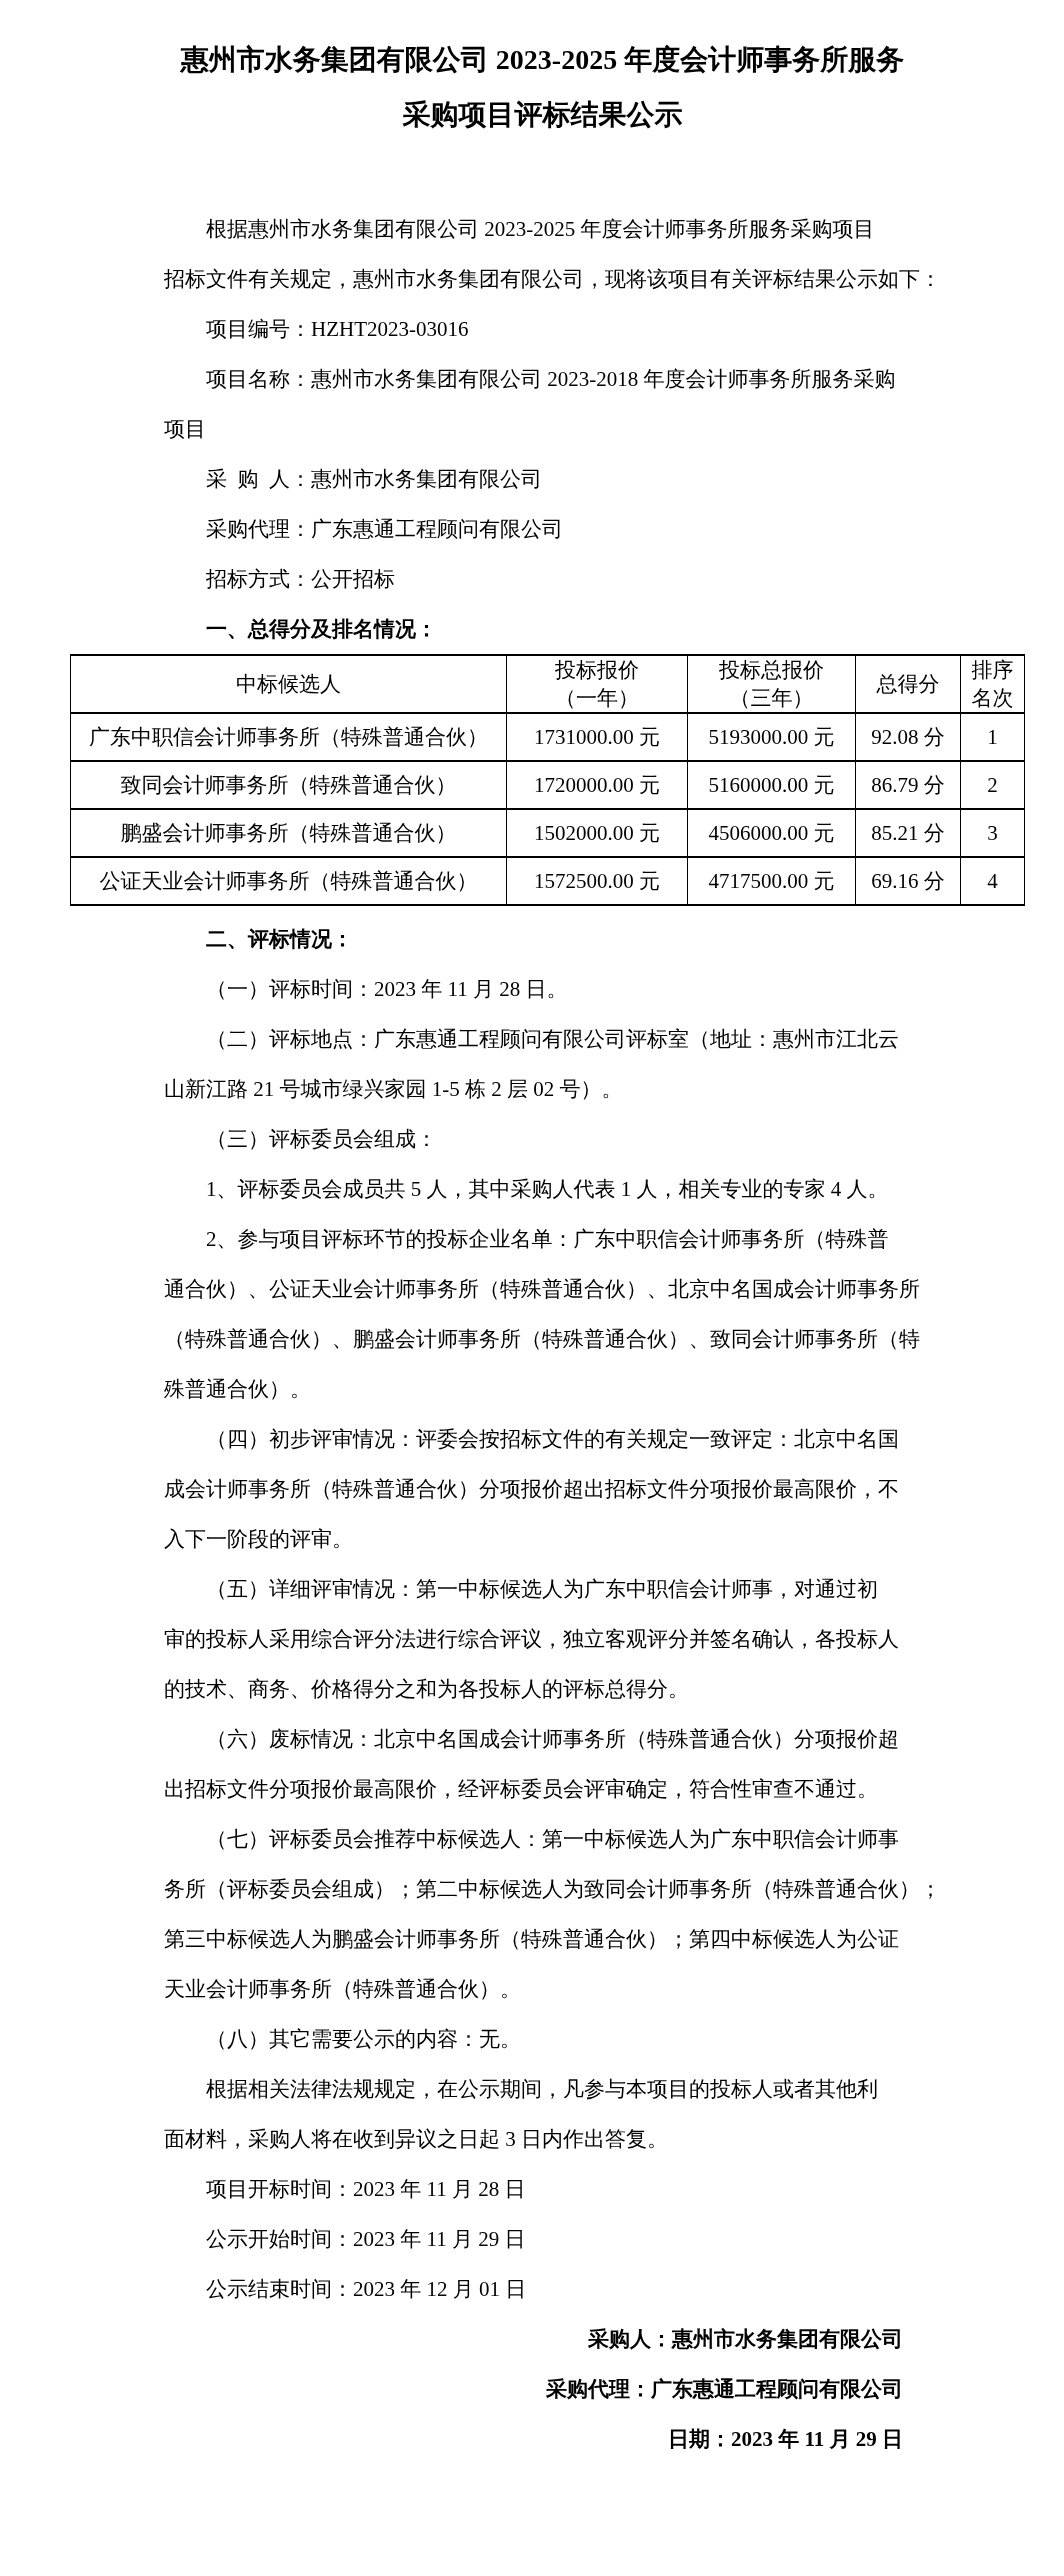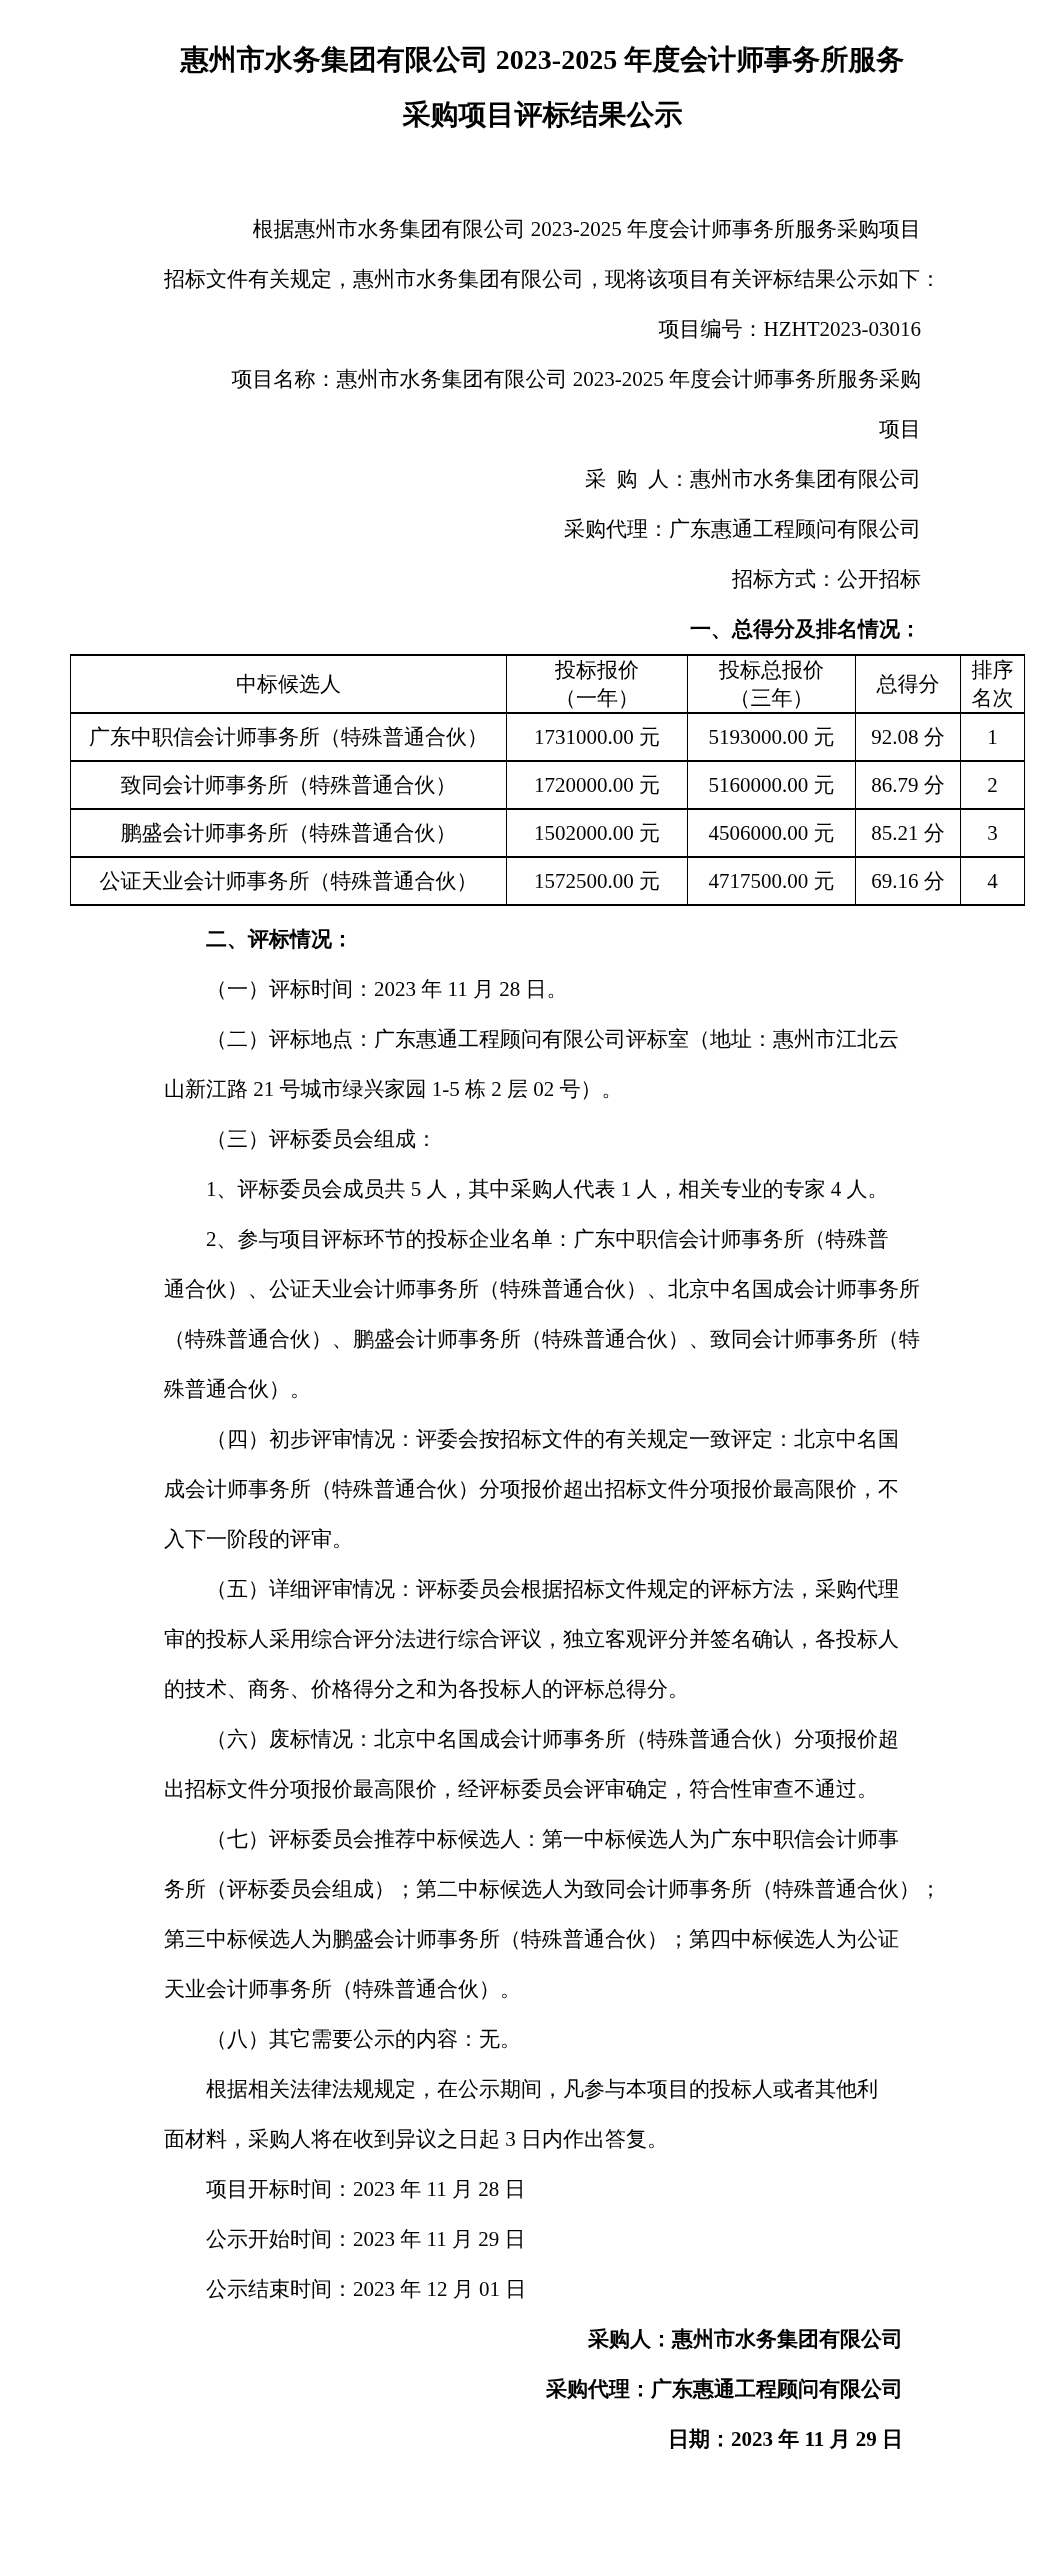--- a/index.html
+++ b/index.html
@@ -32,21 +32,21 @@
     font-size: 21px;
     line-height: 50px;
   }
   .sec .line {
     height: 50px;
     white-space: nowrap;
   }
   .indent { padding-left: 42px; }
   .bold { font-weight: bold; }
   .right { text-align: right; padding-right: 18px; }
-  .sec1 { margin-top: 62px; text-align: right; }
+  .sec1 { margin-top: 62px; }
   .sec2 { margin-top: 8px; }
   table.rank-table {
     margin-left: 70px;
     border-collapse: collapse;
     table-layout: fixed;
     width: 954px;
     font-size: 21px;
   }
   table.rank-table th,
   table.rank-table td {
@@ -76,21 +76,21 @@
 
   <div class="doc-title">
     <div class="t-line">惠州市水务集团有限公司 2023-2025 年度会计师事务所服务</div>
     <div class="t-line">采购项目评标结果公示</div>
   </div>
 
   <div class="sec sec1">
     <div class="line indent">根据惠州市水务集团有限公司 2023-2025 年度会计师事务所服务采购项目</div>
     <div class="line">招标文件有关规定，惠州市水务集团有限公司，现将该项目有关评标结果公示如下：</div>
     <div class="line indent">项目编号：HZHT2023-03016</div>
-    <div class="line indent">项目名称：惠州市水务集团有限公司 2023-2025 年度会计师事务所服务采购</div>
+    <div class="line indent">项目名称：惠州市水务集团有限公司 2023-2018 年度会计师事务所服务采购</div>
     <div class="line">项目</div>
     <div class="line indent">采 购 人：惠州市水务集团有限公司</div>
     <div class="line indent">采购代理：广东惠通工程顾问有限公司</div>
     <div class="line indent">招标方式：公开招标</div>
     <div class="line indent bold">一、总得分及排名情况：</div>
   </div>
 
   <table class="rank-table">
     <colgroup>
       <col style="width:436px">
@@ -150,21 +150,21 @@
     <div class="line">山新江路 21 号城市绿兴家园 1-5 栋 2 层 02 号）。</div>
     <div class="line indent">（三）评标委员会组成：</div>
     <div class="line indent">1、评标委员会成员共 5 人，其中采购人代表 1 人，相关专业的专家 4 人。</div>
     <div class="line indent">2、参与项目评标环节的投标企业名单：广东中职信会计师事务所（特殊普</div>
     <div class="line">通合伙）、公证天业会计师事务所（特殊普通合伙）、北京中名国成会计师事务所</div>
     <div class="line">（特殊普通合伙）、鹏盛会计师事务所（特殊普通合伙）、致同会计师事务所（特</div>
     <div class="line">殊普通合伙）。</div>
     <div class="line indent">（四）初步评审情况：评委会按招标文件的有关规定一致评定：北京中名国</div>
     <div class="line">成会计师事务所（特殊普通合伙）分项报价超出招标文件分项报价最高限价，不</div>
     <div class="line">入下一阶段的评审。</div>
-    <div class="line indent">（五）详细评审情况：评标委员会根据招标文件规定的评标方法，采购代理</div>
+    <div class="line indent">（五）详细评审情况：第一中标候选人为广东中职信会计师事，对通过初</div>
     <div class="line">审的投标人采用综合评分法进行综合评议，独立客观评分并签名确认，各投标人</div>
     <div class="line">的技术、商务、价格得分之和为各投标人的评标总得分。</div>
     <div class="line indent">（六）废标情况：北京中名国成会计师事务所（特殊普通合伙）分项报价超</div>
     <div class="line">出招标文件分项报价最高限价，经评标委员会评审确定，符合性审查不通过。</div>
     <div class="line indent">（七）评标委员会推荐中标候选人：第一中标候选人为广东中职信会计师事</div>
     <div class="line">务所（评标委员会组成）；第二中标候选人为致同会计师事务所（特殊普通合伙）；</div>
     <div class="line">第三中标候选人为鹏盛会计师事务所（特殊普通合伙）；第四中标候选人为公证</div>
     <div class="line">天业会计师事务所（特殊普通合伙）。</div>
     <div class="line indent">（八）其它需要公示的内容：无。</div>
     <div class="line indent">根据相关法律法规规定，在公示期间，凡参与本项目的投标人或者其他利</div>

